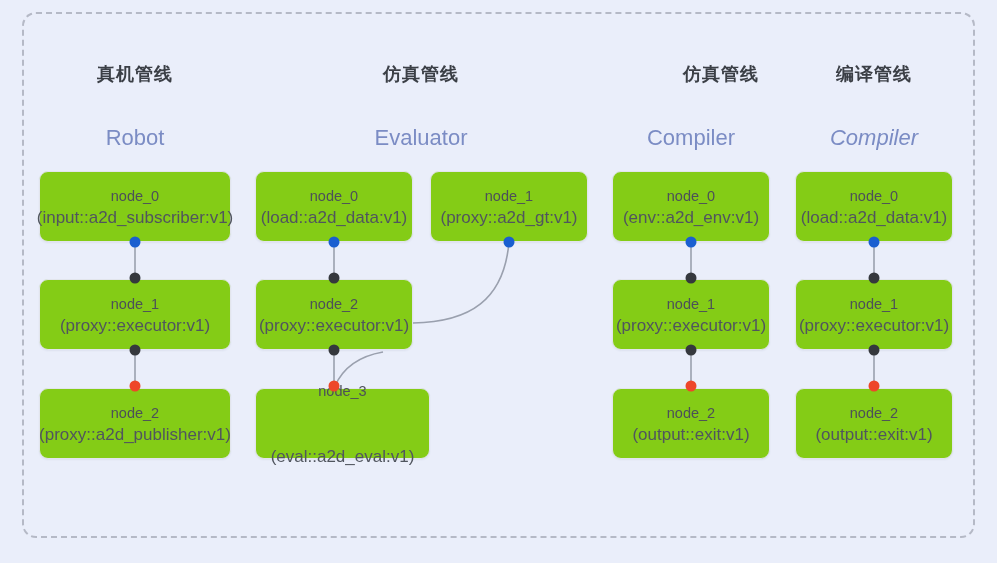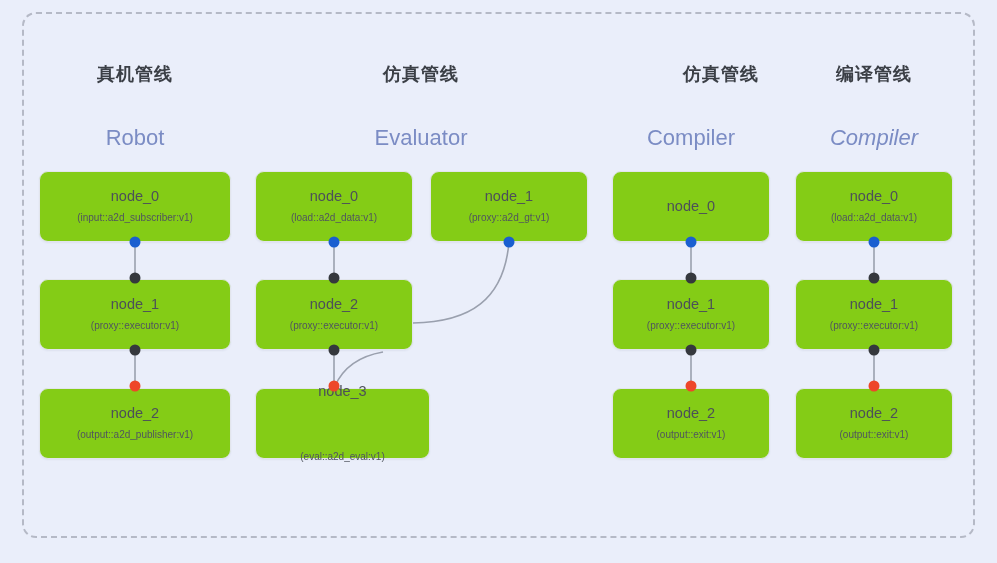--- a/index.html
+++ b/index.html
@@ -70,21 +70,21 @@
     align-items: center;
     justify-content: center;
     color: #50555e;
   }
   .node .n-title {
     font-size: 14.5px;
     line-height: 21px;
     color: #4c5059;
   }
   .node .n-sub {
-    font-size: 10px;
+    font-size: 17px;
     line-height: 21px;
     color: #50555e;
     white-space: nowrap;
   }
 
   .port {
     position: absolute;
     width: 11px;
     height: 11px;
     border-radius: 50%;
@@ -135,21 +135,21 @@
   <div class="port black" style="left:135px; top:278px;"></div>
   <div class="node" style="left:39px; top:279px; width:192px; height:71px;">
     <div class="n-title">node_1</div>
     <div class="n-sub">(proxy::executor:v1)</div>
   </div>
   <div class="port black" style="left:135px; top:350px;"></div>
 
   <div class="port red" style="left:135px; top:386px;"></div>
   <div class="node" style="left:39px; top:388px; width:192px; height:71px;">
     <div class="n-title">node_2</div>
-    <div class="n-sub">(output::a2d_publisher:v1)</div>
+    <div class="n-sub">(proxy::a2d_publisher:v1)</div>
   </div>
 
   <div class="col-title" style="left:321px; top:62px; width:200px;">仿真管线</div>
   <div class="col-sub" style="left:321px; top:125px; width:200px;">Evaluator</div>
 
   <div class="node" style="left:255px; top:171px; width:158px; height:71px;">
     <div class="n-title">node_0</div>
     <div class="n-sub">(load::a2d_data:v1)</div>
   </div>
   <div class="port blue" style="left:334px; top:242px;"></div>
@@ -171,20 +171,21 @@
   <div class="node" style="left:255px; top:388px; width:175px; height:71px;gap:44px;">
     <div class="n-title">node_3</div>
     <div class="n-sub">(eval::a2d_eval:v1)</div>
   </div>
 
   <div class="col-title" style="left:621px; top:62px; width:200px;">仿真管线</div>
   <div class="col-sub" style="left:591px; top:125px; width:200px;">Compiler</div>
 
   <div class="node" style="left:612px; top:171px; width:158px; height:71px;">
     <div class="n-title">node_0</div>
+    <div class="n-sub">(env::a2d_env:v1)</div>
   </div>
   <div class="port blue" style="left:691px; top:242px;"></div>
 
   <div class="port black" style="left:691px; top:278px;"></div>
   <div class="node" style="left:612px; top:279px; width:158px; height:71px;">
     <div class="n-title">node_1</div>
     <div class="n-sub">(proxy::executor:v1)</div>
   </div>
   <div class="port black" style="left:691px; top:350px;"></div>
 

